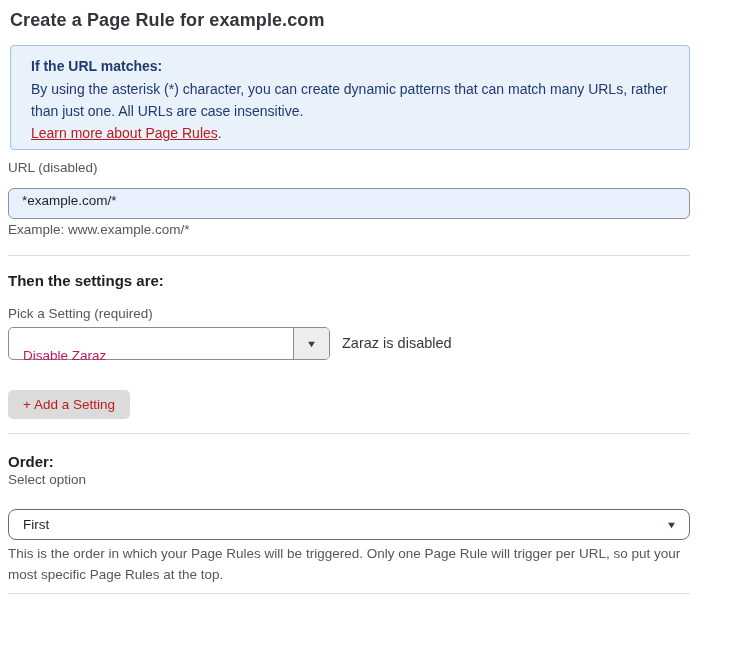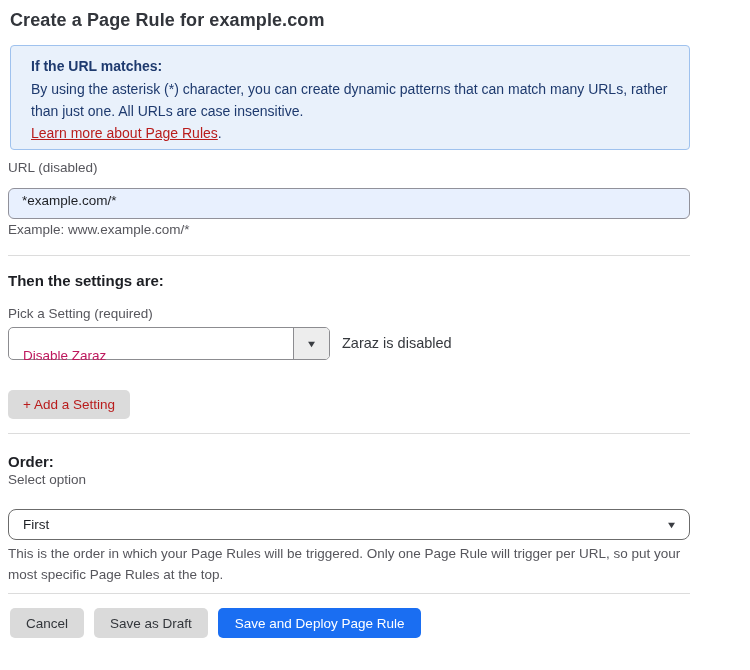--- a/index.html
+++ b/index.html
@@ -154,19 +154,14 @@
     <span class="select-value">First</span>
     <span class="caret-plain">
       <span class="caret-glyph">▼</span>
     </span>
   </div>
 
   <div class="order-desc">This is the order in which your Page Rules will be triggered. Only one Page Rule will trigger per URL, so put your most specific Page Rules at the top.</div>
 
   <div class="divider divider-3"></div>
 
-  <div class="footer-buttons">
-    <button class="btn btn-gray">Cancel</button>
-    <button class="btn btn-gray">Save as Draft</button>
-    <button class="btn btn-primary">Save and Deploy Page Rule</button>
-  </div>
 
 </div>
 
 </body></html>

